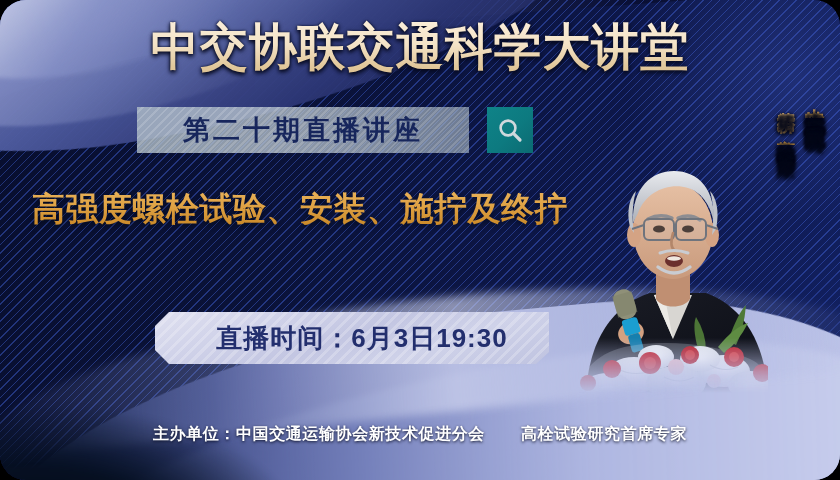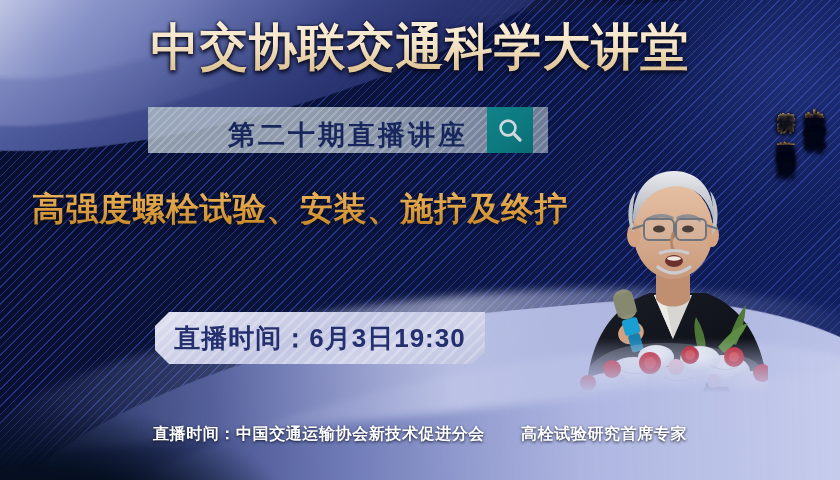--- a/index.html
+++ b/index.html
@@ -1,20 +1,21 @@
 <!DOCTYPE html>
 <html><head>
 <meta charset="utf-8">
 <style>
   html,body{margin:0;padding:0;background:#000;}
   body{font-family:"Liberation Sans","DejaVu Sans",sans-serif;}
 
   .stage{
     position:relative;width:840px;height:480px;overflow:hidden;
     background:#060b26;
+    border-radius:26px;
   }
 
   
   .bg-base{
     position:absolute;inset:0;
     background:
       radial-gradient(120% 90% at 12% 4%, #7d86bf 0%, #4a548f 14%, #1b2350 34%, #0a1036 52%, #060a24 70%),
       linear-gradient(118deg,#0a1038 0%,#0b1340 40%,#0e1a4e 60%,#0a1136 100%);
   }
   .bg-dark-mass{
@@ -102,23 +103,23 @@
     background:linear-gradient(180deg,#fbf0dd 0%,#f4e3c7 46%,#e2c89c 78%,#d9bd8c 100%);
     -webkit-background-clip:text;background-clip:text;
     -webkit-text-fill-color:transparent;
     filter:drop-shadow(0 2px 2px rgba(3,6,22,.85)) drop-shadow(0 0 1px rgba(10,16,44,.9));
     transform:scaleX(.96);
     white-space:nowrap;
   }
 
   
   .sub-bar{
-    position:absolute;left:148px;top:107px;width:400px;height:46px;
+    position:absolute;left:137px;top:107px;width:332px;height:46px;
     background:linear-gradient(100deg,rgba(176,190,200,.80) 0%,rgba(190,202,210,.74) 46%,rgba(168,184,196,.62) 100%);
-    display:flex;align-items:flex-end;justify-content:center;
+    display:flex;align-items:center;justify-content:center;
     overflow:hidden;
   }
   .sub-bar::after{
     content:"";position:absolute;inset:0;
     background:repeating-linear-gradient(-45deg,rgba(255,255,255,.0) 0 4px,rgba(255,255,255,.16) 4px 6px);
     pointer-events:none;
   }
   .sub-text{
     position:relative;z-index:2;
     font-size:27px;font-weight:700;color:#17265c;letter-spacing:3px;
@@ -140,26 +141,27 @@
     background:linear-gradient(180deg,#eab45d 0%,#dfa244 42%,#cc8c2c 82%,#c0821f 100%);
     -webkit-background-clip:text;background-clip:text;
     -webkit-text-fill-color:transparent;
     filter:drop-shadow(0 2px 3px rgba(2,5,18,.75));
   }
   .lecture .l1{display:block;text-align:center;}
   .lecture .l2{display:block;}
 
   
   .time-badge{
-    position:absolute;left:155px;top:312px;width:330px;height:52px;
+    position:absolute;left:155px;top:312px;width:374px;height:52px;
     background:linear-gradient(160deg,#dfe0f0 0%,#d2d4ea 22%,#c3c6e2 48%,#cfd2e9 70%,#bfc3e0 100%);
     clip-path:polygon(14px 0,100% 0,100% calc(100% - 12px),calc(100% - 13px) 100%,14px 100%,0 calc(100% - 14px),0 14px);
     display:flex;align-items:center;justify-content:center;
     box-shadow:0 3px 10px rgba(2,6,24,.5);
     overflow:hidden;
+    padding-left:20px;
   }
   .time-badge::after{
     content:"";position:absolute;inset:0;
     background:repeating-linear-gradient(-45deg,rgba(255,255,255,.0) 0 5px,rgba(255,255,255,.22) 5px 8px);
     pointer-events:none;
   }
   .time-text{
     position:relative;z-index:2;
     font-size:26px;font-weight:700;color:#232f6e;letter-spacing:1px;white-space:nowrap;
   }
@@ -343,18 +345,18 @@
   </div>
 
   <div class="time-badge">
     <span class="time-text">直播时间：6月3日19:30</span>
   </div>
 
   <div class="vtext vtext-org">中铁大桥科学研究院有限公司</div>
   <div class="vtext vtext-person">黄绍桥  高栓试验研究首席专家</div>
 
   <div class="footer">
-    <span>直播时间：中国交通运输协会新技术促进分会</span>
+    <span>主办单位：中国交通运输协会新技术促进分会</span>
     <span class="gap"></span>
     <span>高栓试验研究首席专家</span>
   </div>
 
 </div>
 
 </body></html>

